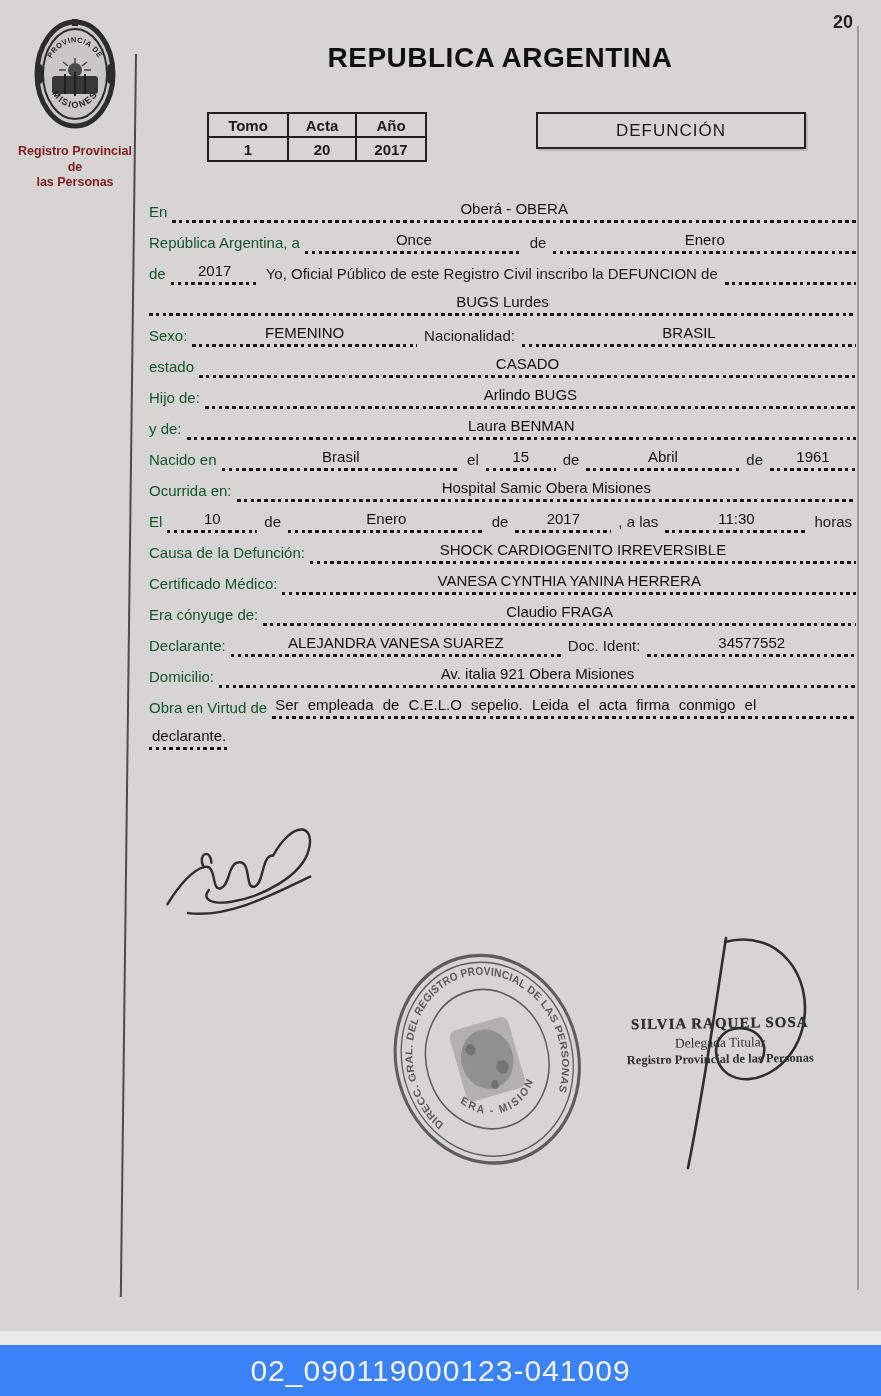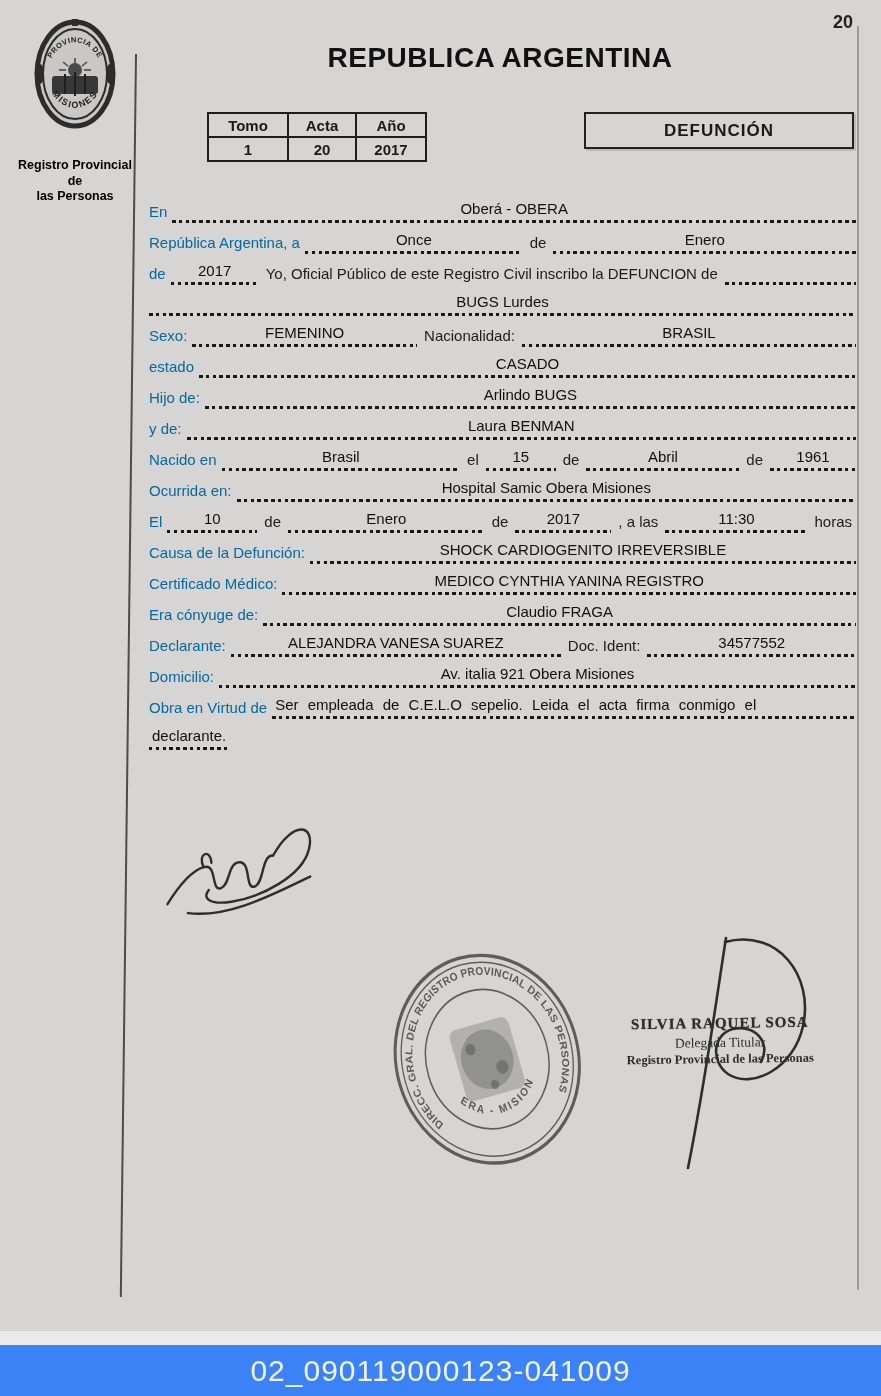--- a/index.html
+++ b/index.html
@@ -6,49 +6,49 @@
   body{
     width:881px;height:1396px;position:relative;overflow:hidden;
     background:#d6d5d3;color:#1a1a1a;
     font-family:"Liberation Sans",sans-serif;
     -webkit-font-smoothing:antialiased;
   }
   .abs{position:absolute;}
 
   
   .seal-block{left:16px;top:18px;width:118px;text-align:center;}
-  .seal-caption{margin-top:22px;font-size:12.5px;font-weight:bold;color:#000000;line-height:1.25;}
+  .seal-caption{margin-top:8px;font-size:12.5px;font-weight:bold;color:#7f1d1d;line-height:1.25;}
 
   
   .rule-left{left:135px;top:54px;width:2px;height:1243px;background:#4c4c4c;transform:rotate(0.7deg);transform-origin:top center;}
   .rule-right{left:857px;top:26px;width:2px;height:1264px;background:#9b9b9b;}
 
   .page-number{right:28px;top:12px;font-size:18px;font-weight:bold;color:#222;}
 
   .doc-title{left:150px;top:42px;width:700px;text-align:center;font-size:28px;font-weight:bold;letter-spacing:0.5px;color:#111;}
 
   
   .record-table{left:207px;top:112px;border-collapse:collapse;background:transparent;}
   .record-table td{
     border:2px solid #1e1e1e;text-align:center;font-size:15px;font-weight:bold;
     height:22px;padding:0 4px;color:#1a1a1a;
   }
   .record-table .c1{width:70px;margin-left:44px;} .record-table .c2{width:58px;} .record-table .c3{width:60px;}
 
   .defuncion-box{
-    left:584px;top:112px;width:266px;height:33px;border:2px solid #222;
+    left:536px;top:112px;width:266px;height:33px;border:2px solid #222;
     display:flex;align-items:center;justify-content:center;
-    font-size:17px;font-weight:bold;letter-spacing:1px;color:#1a1a1a;
+    font-size:17px;font-weight:normal;letter-spacing:1px;color:#1a1a1a;
     box-shadow:2px 2px 0 rgba(0,0,0,0.12);
   }
 
   
   .form{left:149px;top:192px;width:707px;}
   .row{display:flex;align-items:flex-end;height:31px;font-size:15px;white-space:nowrap;}
-  .lbl{padding:0 5px 3px 0;color:#0369a1;}
+  .lbl{padding:0 5px 3px 0;color:#14532d;}
   .mid{padding:0 7px 3px 7px;color:#1c1c1c;}
   .field{
     display:flex;justify-content:center;align-items:flex-end;
     min-width:30px;padding:0 3px 6px 3px;
     background-image:repeating-linear-gradient(to right,#191919 0,#191919 3.5px,transparent 3.5px,transparent 6.8px);
     background-size:100% 3px;background-position:left bottom;background-repeat:no-repeat;
   }
   .val{font-weight:normal;color:#101010;}
   .grow{flex:1;}
   .left-align{justify-content:flex-start;}
@@ -260,21 +260,21 @@
   <div class="row">
     <span class="lbl">Causa de la Defunción:</span>
     <span class="field grow">
         <span class="val">SHOCK CARDIOGENITO IRREVERSIBLE</span>
       </span>
   </div>
 
   <div class="row">
     <span class="lbl">Certificado Médico:</span>
     <span class="field grow">
-        <span class="val">MEDICO CYNTHIA YANINA REGISTRO</span>
+        <span class="val">VANESA CYNTHIA YANINA HERRERA</span>
       </span>
   </div>
 
   <div class="row">
     <span class="lbl">Era cónyuge de:</span>
     <span class="field grow">
         <span class="val">Claudio FRAGA</span>
       </span>
   </div>
 

